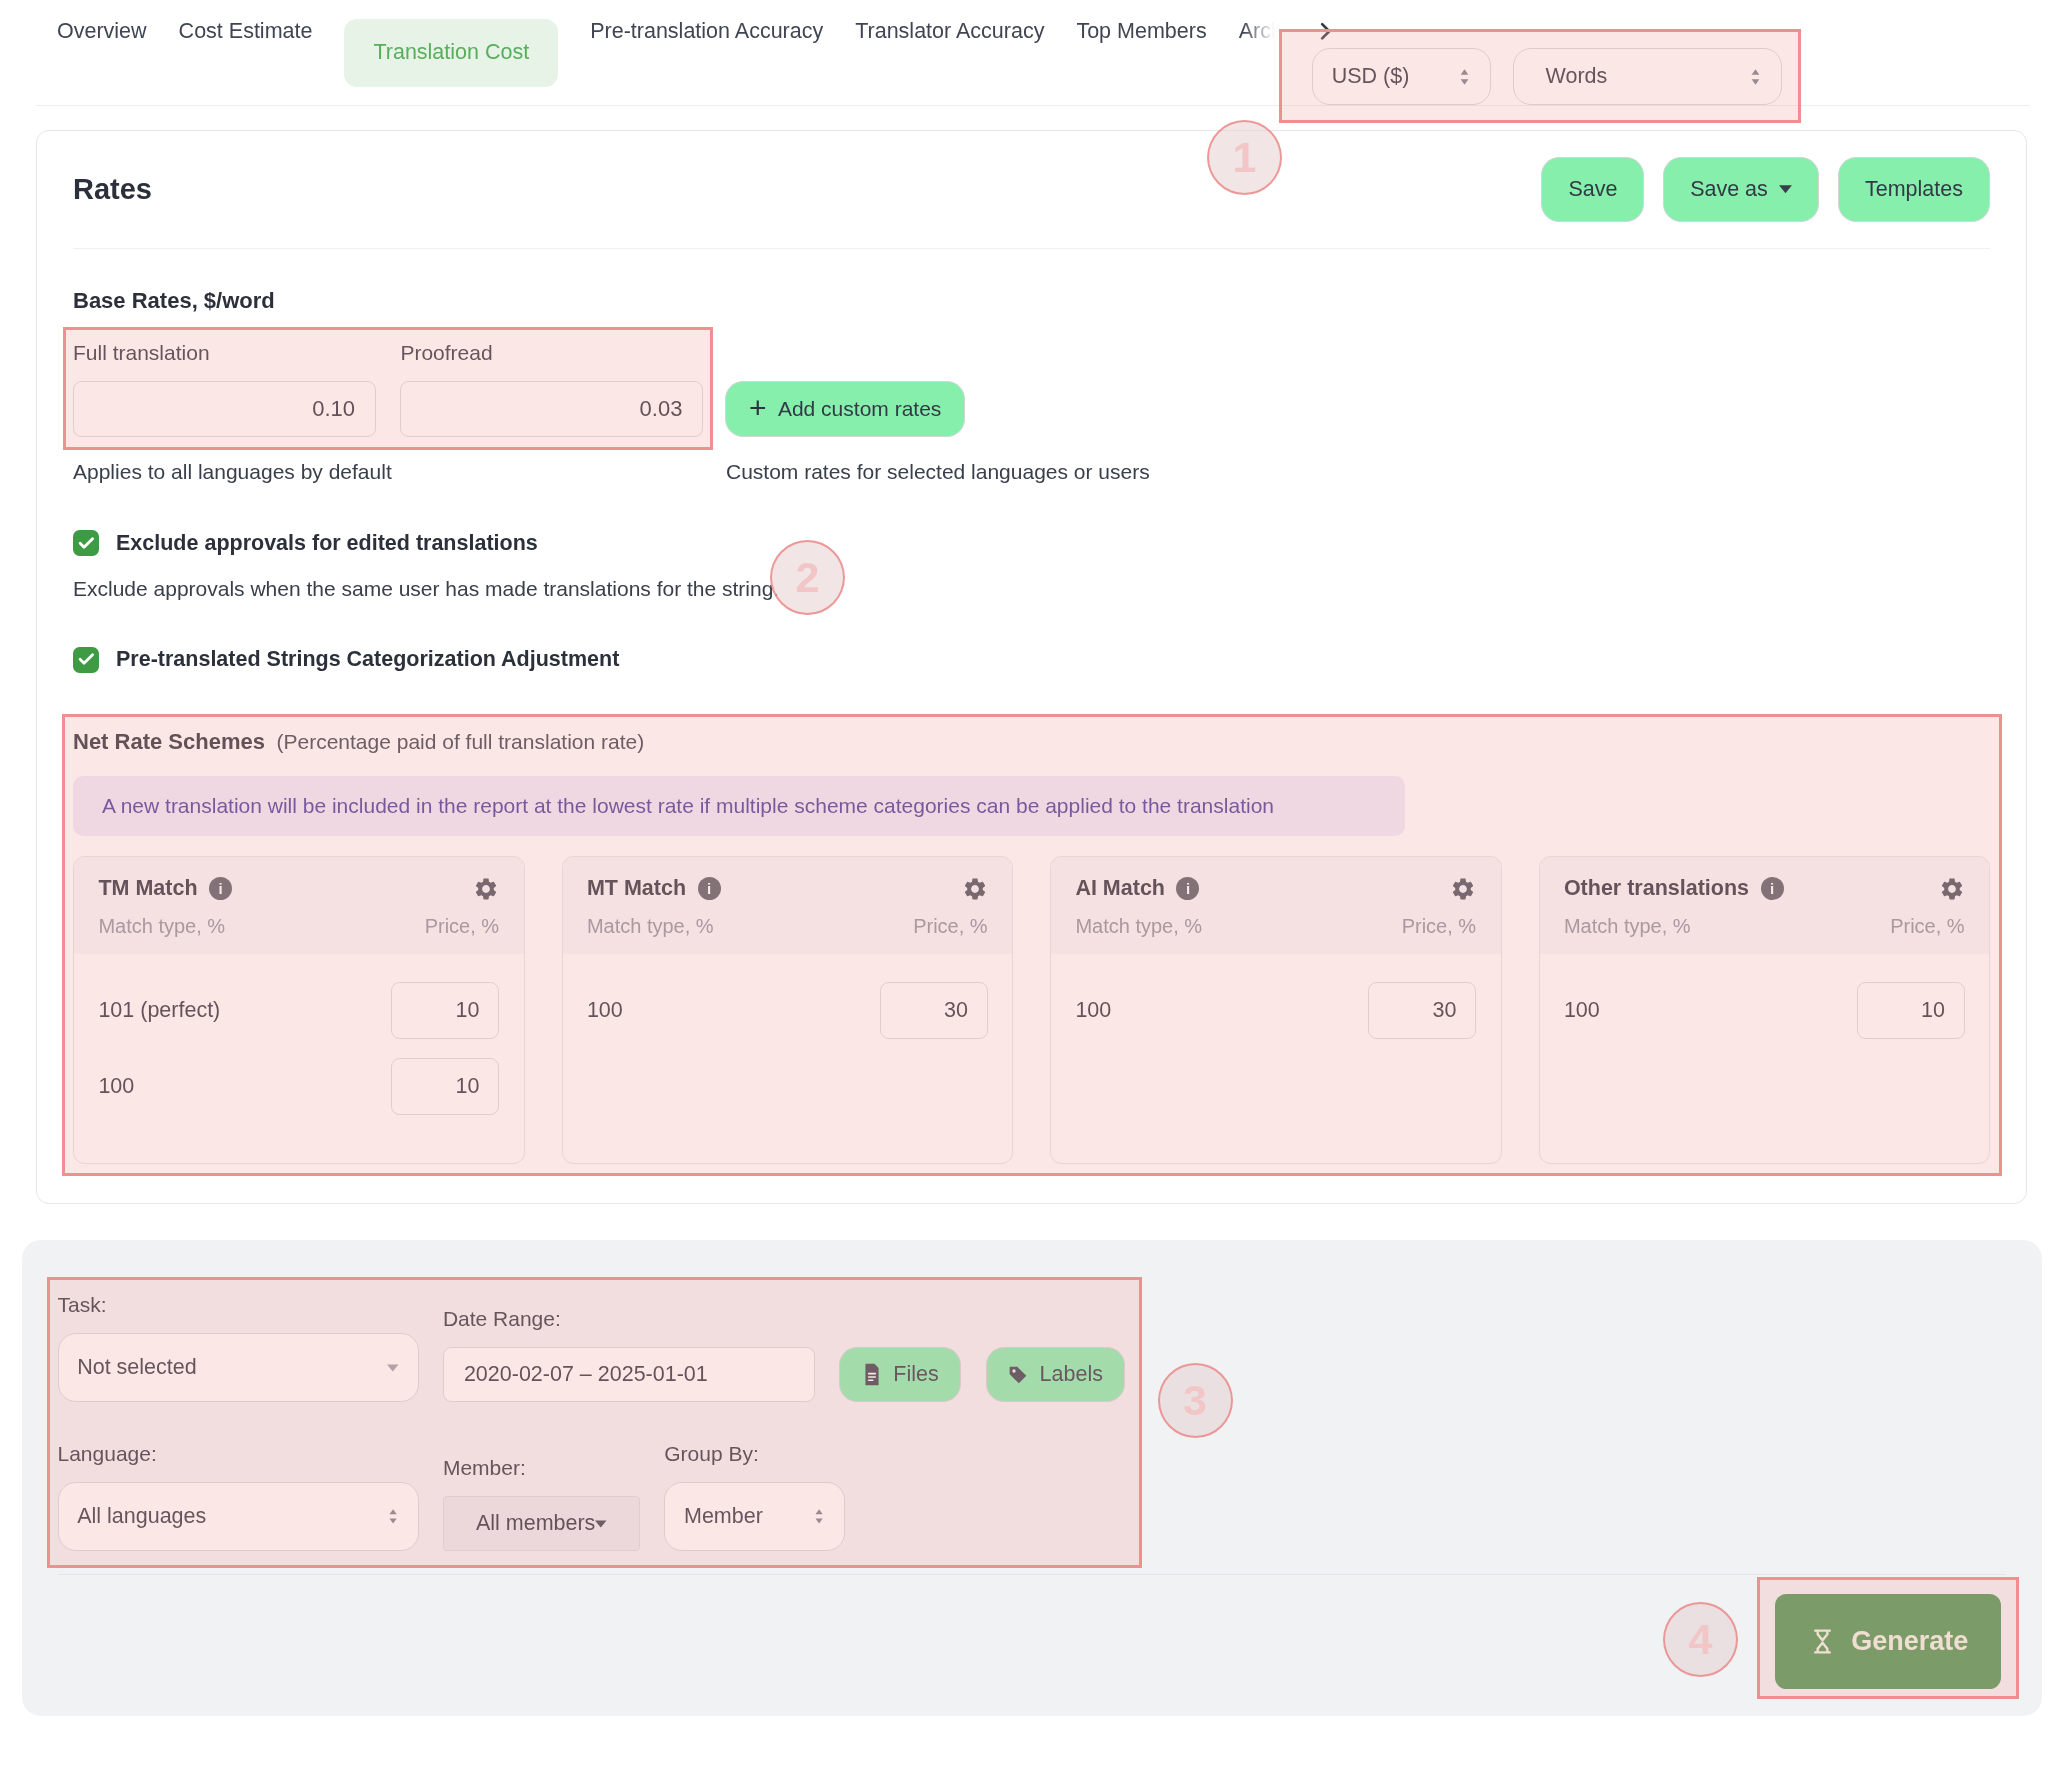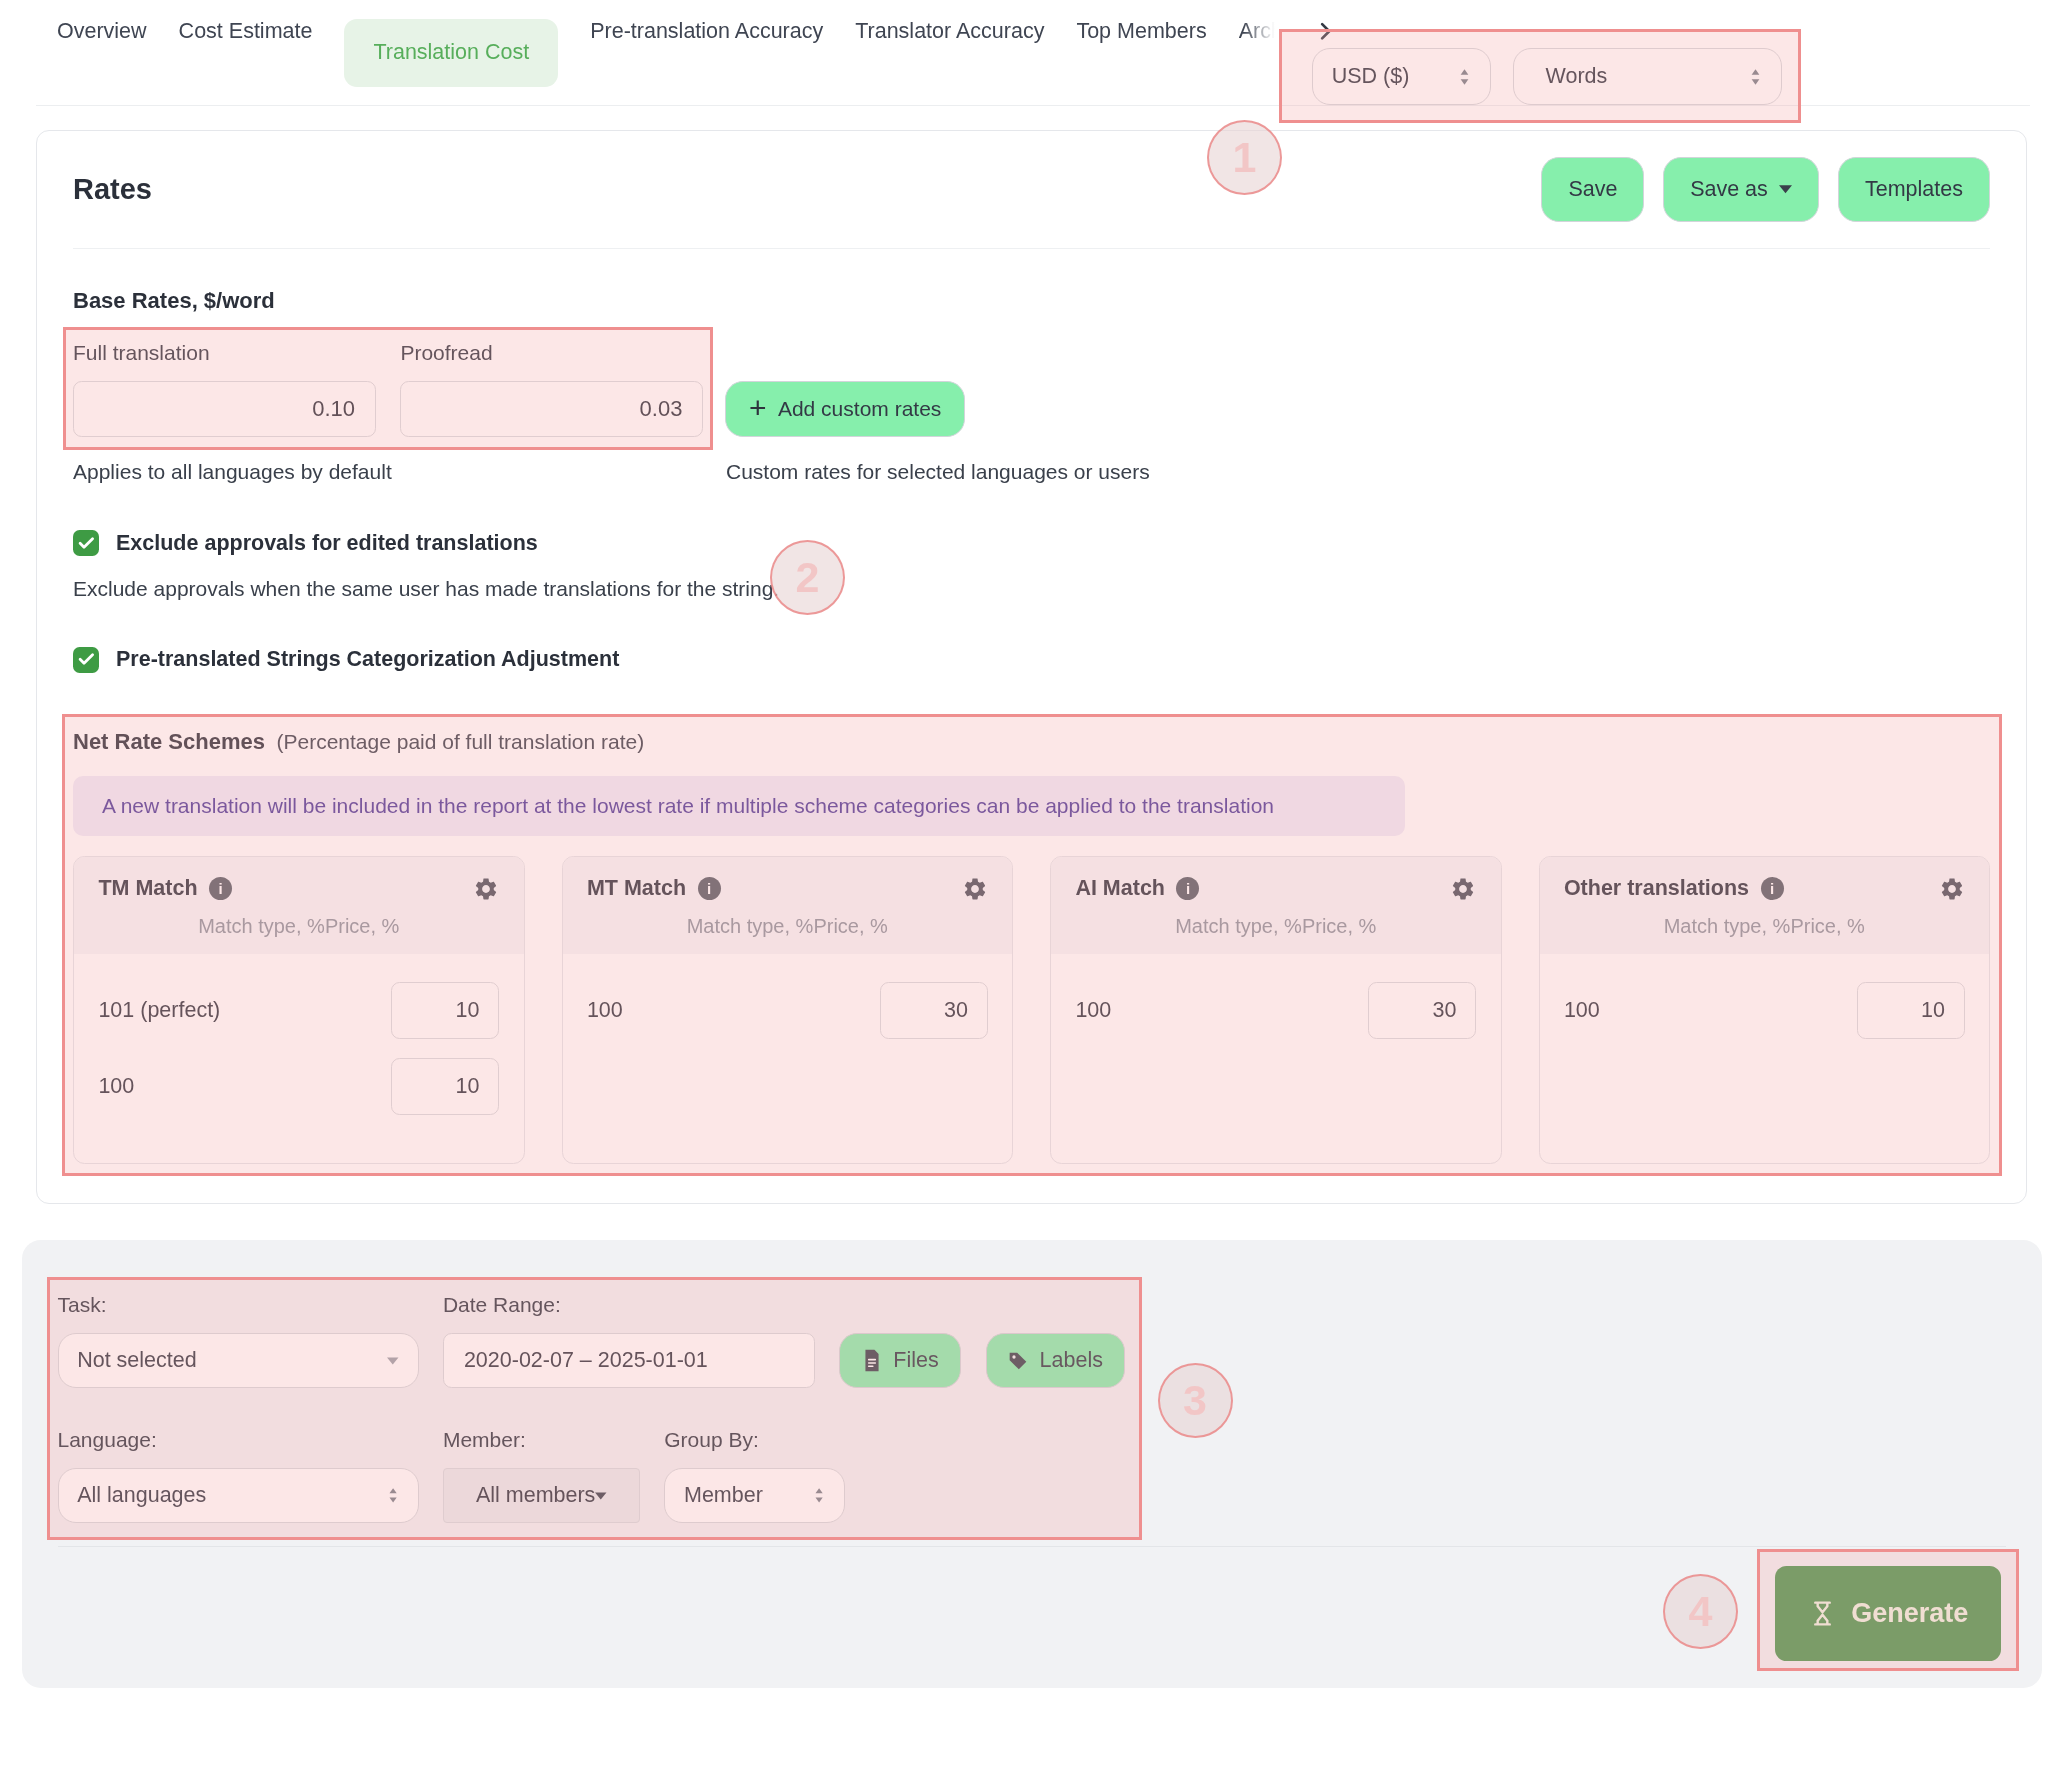--- a/index.html
+++ b/index.html
@@ -79,34 +79,34 @@
   .net-notice { margin-top:21.5px; width:1332px; background:#efebf8; border-radius:10px; padding:18px 29px;
                 font-size:21px; color:#4d3a99; }
   .net-grid { margin-top:20px; display:grid; grid-template-columns:repeat(4,1fr); gap:37px; }
   .net-col { border:1.4px solid #e3e5e9; border-radius:11.5px; background:#fff; overflow:hidden; height:308px; }
   .net-col-header { background:#f5f6f8; padding:18.7px 24.4px 16px; }
   .net-col-titlerow { display:flex; align-items:center; gap:11.5px; }
   .net-col-title { font-size:21.5px; font-weight:600; color:#2e333d; white-space:nowrap; }
   .info-icon { width:23px; height:23px; border-radius:50%; background:#575d66; color:#fff; font-size:15px;
                font-weight:700; display:flex; align-items:center; justify-content:center; flex:none; }
   .gear { margin-left:auto; display:flex; cursor:pointer; }
-  .net-col-subrow { display:flex; justify-content:center; margin-top:13px; font-size:20px; color:#8d939d; }
+  .net-col-subrow { display:flex; justify-content:space-between; margin-top:13px; font-size:20px; color:#8d939d; }
   .net-col-body { padding:10px 24.4px 0; }
   .net-row { display:flex; justify-content:space-between; align-items:center; margin-top:18.7px; }
   .net-row .match-label { font-size:21.5px; color:#2e333d; }
   .net-price-input { width:108px; height:57px; border:1.4px solid #d9dbdf; border-radius:8.6px; background:#fff;
                      text-align:right; padding:0 18.7px; font-size:21.5px; color:#2e333d; font-family:inherit; }
 
   
   .filters-panel { margin:36px 24.4px 24.4px 21.5px; background:#f1f2f4; border-radius:18.7px; padding:53px 36px 0; }
   .filters-wrap { position:relative; width:1073px; }
   .filters-row { display:flex; align-items:flex-end; gap:24.4px; }
   .filters-row.row2 { margin-top:40px; }
   .fcol label { display:block; font-size:21px; color:#2f3540; margin-bottom:16px; }
-  .fselect { height:55px; }
+  .fselect { height:69px; }
   .w-task { width:361px; }
   .w-lang { width:361px; }
   .w-group { width:181px; }
   .date-input { width:372px; height:55px; border:1.4px solid #d6d9dd; border-radius:8.6px; background:#fff;
                 padding:0 20px; font-size:21.5px; color:#2e333d; font-family:inherit; }
   .fbtn { height:55px; padding:0 21.5px; font-size:21.5px; gap:11.5px; }
   .member-btn { width:197px; height:55px; background:#e9ebed; border:1.4px solid #d7dade; border-radius:4px;
                 display:flex; align-items:center; justify-content:center; gap:0; font-size:21.5px;
                 color:#2e333d; cursor:pointer; font-family:inherit; }
   .panel-divider { margin-top:23px; border-top:1.4px solid #e3e5e8; }

